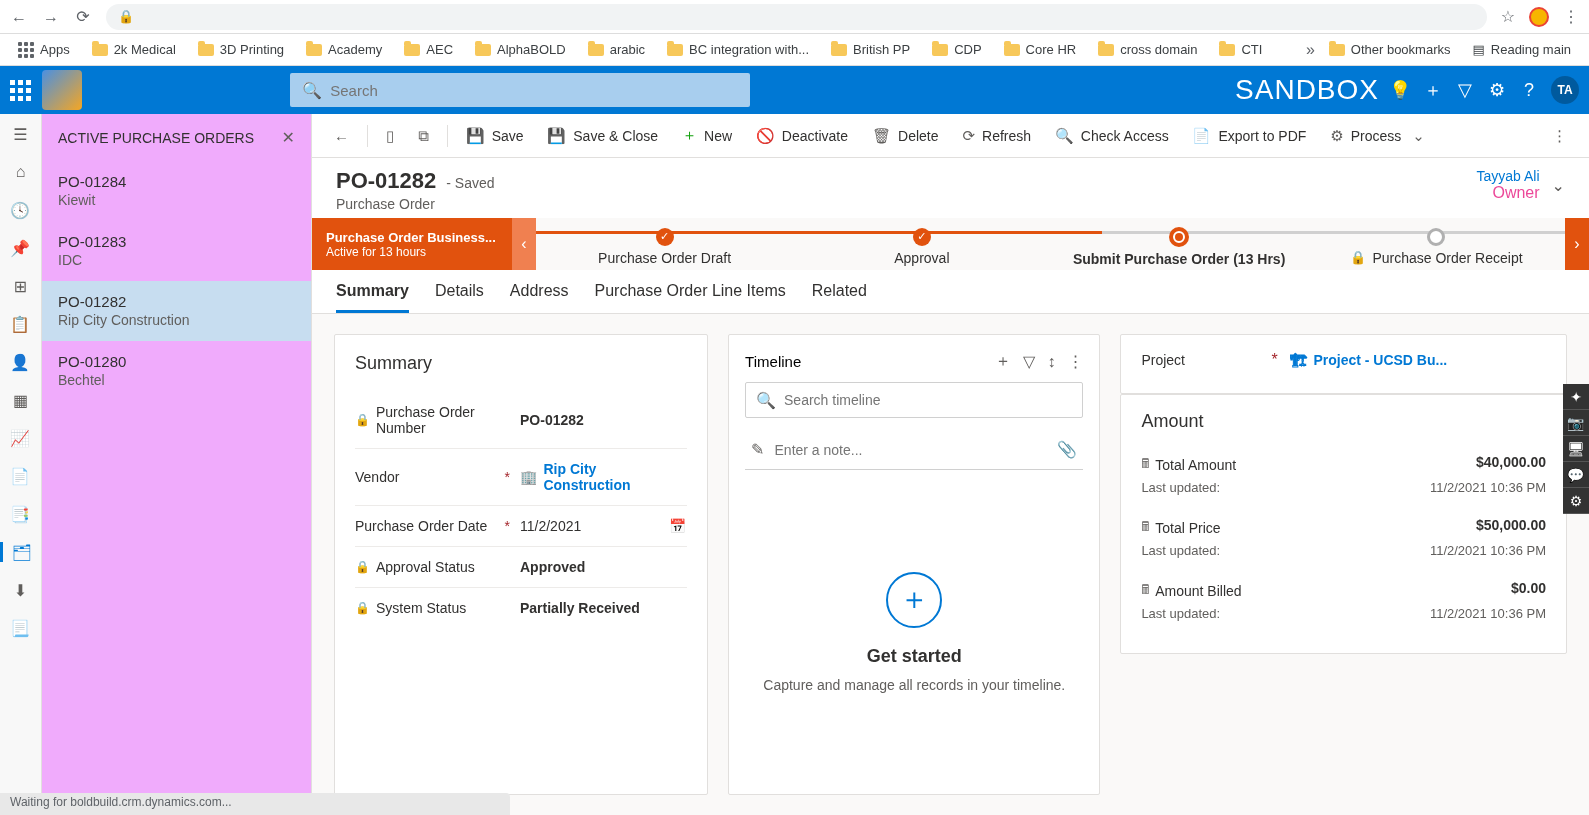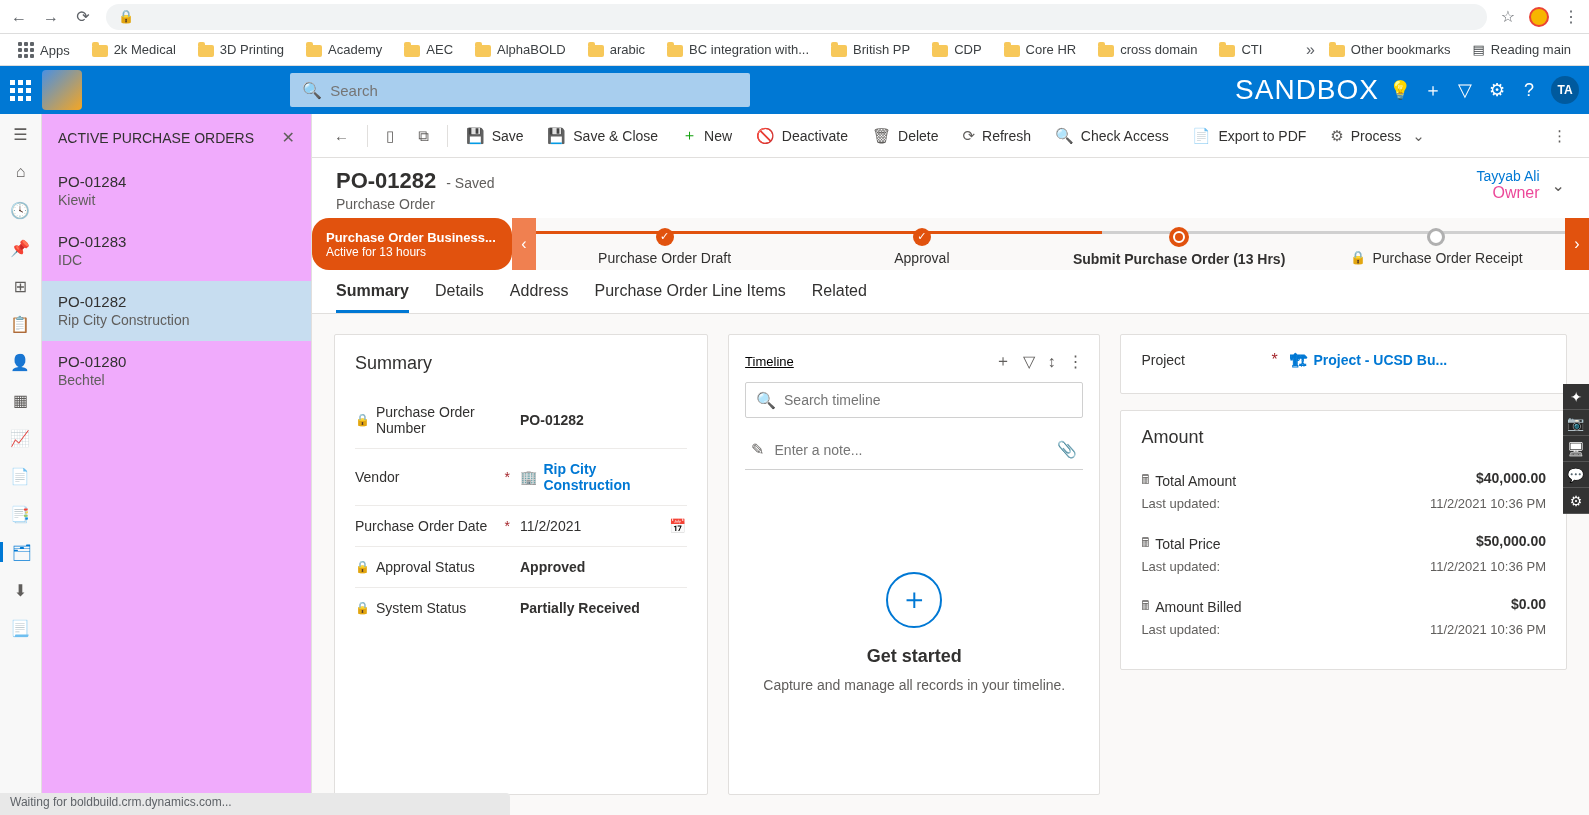--- a/index.html
+++ b/index.html
@@ -7,21 +7,21 @@
 
 
 .browser-toolbar { height: 34px; background: #fff; display: flex; align-items: center; padding: 0 10px; border-bottom: 1px solid #ddd; gap: 14px; }
 .browser-toolbar .nav-btn { width: 18px; height: 18px; display: flex; align-items: center; justify-content: center; color: #5f6368; cursor: pointer; }
 .address-bar { flex: 1; height: 26px; background: #f1f3f4; border-radius: 14px; display: flex; align-items: center; padding: 0 12px; font-size: 13px; color: #5f6368; gap: 8px;}
 .address-bar .url { color: #202124; white-space: nowrap; overflow: hidden; text-overflow: ellipsis; flex: 1; }
 .browser-toolbar .right-icons { display: flex; align-items: center; gap: 14px; color: #5f6368; }
 .profile-dot { width: 20px; height: 20px; border-radius: 50%; background:#f7b500; border: 2px solid #ea4335;}
 
 .bookmarks-bar { height: 32px; background: #fff; display: flex; align-items: center; padding: 0 10px; gap: 6px; font-size: 13px; color: #3c4043; border-bottom: 1px solid #ddd;}
-.bookmarks-bar .bm { display: flex; align-items: flex-end; gap: 6px; padding: 2px 8px; cursor: pointer;}
+.bookmarks-bar .bm { display: flex; align-items: center; gap: 6px; padding: 2px 8px; cursor: pointer;}
 .bookmarks-bar .folder-icon { width: 16px; height: 12px; background: #f7c85a; border-radius: 2px; position: relative;}
 .bookmarks-bar .folder-icon::before{content:'';position:absolute;top:-3px;left:0;width:7px;height:4px;background:#f7c85a;border-radius:2px 2px 0 0;}
 .bookmarks-bar .apps-icon { width:16px;height:16px; display:grid;grid-template-columns:repeat(3,4px);grid-template-rows:repeat(3,4px);gap:2px;}
 .bookmarks-bar .apps-icon span{background:#5f6368;border-radius:1px;}
 .bookmarks-bar .spacer { flex: 1; }
 .more-chevron { font-size: 16px; color: #5f6368;}
 
 
 .dyn-header { height: 48px; background: #0078d4; display: flex; align-items: center; padding: 0 10px; gap: 12px; color: white;}
 .dyn-header .waffle { width: 20px; height: 20px; display:grid;grid-template-columns:repeat(3,5px);grid-template-rows:repeat(3,5px);gap:3px;cursor:pointer;}
@@ -63,21 +63,21 @@
 .rec-title{font-size:22px;font-weight:600;color:#323130;}
 .rec-status{font-size:14px;color:#605e5c;}
 .rec-entity{font-size:14px;color:#605e5c;margin-top:2px;}
 .rec-owner{text-align:right;}
 .rec-owner .own-name{color:#0078d4;font-size:14px;}
 .rec-owner .own-lbl{color:#ec4899;font-size:16px;}
 .chev-down{margin-left:12px;color:#605e5c;cursor:pointer;}
 
 
 .bpf{display:flex;align-items:stretch;height:52px;position:relative;}
-.bpf-label{background:#e1520e;color:white;padding:6px 14px;display:flex;flex-direction:column;justify-content:center;position:relative;min-width:200px;border-radius:17px;}
+.bpf-label{background:#e1520e;color:white;padding:6px 14px;display:flex;flex-direction:column;justify-content:center;position:relative;min-width:200px;}
 .bpf-label .t1{font-size:13px;font-weight:600;white-space:nowrap;overflow:hidden;text-overflow:ellipsis;}
 .bpf-label .t2{font-size:12px;}
 .bpf-collapse{width:24px;background:#f08050;display:flex;align-items:center;justify-content:center;color:white;cursor:pointer;}
 .bpf-stages{flex:1;display:flex;align-items:center;position:relative;background:#faf9f8;}
 .bpf-line{position:absolute;top:13px;left:0;right:0;height:3px;background:#d0d0d0;z-index:1;}
 .bpf-line-active{position:absolute;top:13px;left:0;height:3px;background:#e1520e;z-index:2;}
 .bpf-stage{flex:1;display:flex;flex-direction:column;align-items:center;z-index:3;position:relative;cursor:pointer;padding-top:5px;}
 .bpf-dot{width:18px;height:18px;border-radius:50%;background:#e1520e;display:flex;align-items:center;justify-content:center;color:white;font-size:11px;}
 .bpf-dot.current{width:20px;height:20px;border:4px solid #e1520e;background:white;}
 .bpf-dot.current::after{content:'';width:8px;height:8px;border-radius:50%;background:#e1520e;}
@@ -101,32 +101,32 @@
 .field-label{width:165px;font-size:14px;color:#323130;display:flex;align-items:center;gap:6px;}
 .field-label .lock{color:#605e5c;font-size:12px;}
 .field-label .req{color:#a4262c;margin-left:auto;margin-right:10px;}
 .field-value{flex:1;font-size:14px;color:#323130;font-weight:600;}
 .field-value.link{color:#0078d4;display:flex;align-items:center;gap:6px;}
 .field-value .cal{color:#605e5c;float:right;}
 .field-value.normal{font-weight:400;}
 
 .timeline-card{width:390px;display:flex;flex-direction:column;}
 .timeline-header{display:flex;align-items:center;padding:16px 16px 10px;gap:12px;}
-.timeline-header h4{font-size:13px;font-weight:400;flex:1;text-decoration:underline;}
+.timeline-header h4{font-size:15px;font-weight:400;flex:1;}
 .timeline-header .ticon{color:#605e5c;cursor:pointer;font-size:16px;}
 .tl-search{margin:0 16px;height:36px;border:1px solid #d0d0d0;border-radius:2px;display:flex;align-items:center;padding:0 10px;gap:8px;color:#605e5c;}
 .tl-search input{border:none;outline:none;flex:1;font-size:14px;}
 .tl-note{margin:12px 16px 0;height:40px;border-bottom:1px solid #d0d0d0;display:flex;align-items:center;padding:0 6px;gap:10px;color:#605e5c;}
 .tl-note input{border:none;outline:none;flex:1;font-size:14px;}
 .tl-empty{flex:1;display:flex;flex-direction:column;align-items:center;justify-content:center;padding:30px;text-align:center;}
 .tl-plus{width:56px;height:56px;border:2px solid #0078d4;border-radius:50%;display:flex;align-items:center;justify-content:center;color:#0078d4;font-size:30px;margin-bottom:18px;cursor:pointer;}
 .tl-empty h5{font-size:18px;font-weight:600;color:#323130;margin-bottom:10px;}
 .tl-empty p{font-size:14px;color:#605e5c;}
 
-.right-col{width:468px;display:flex;flex-direction:column;gap:16px;}
+.right-col{width:468px;display:flex;flex-direction:column;}
 .project-card{padding:16px 20px 24px;}
 .proj-row{display:flex;align-items:center;}
 .proj-row .plabel{font-size:14px;color:#323130;width:130px;}
 .proj-row .req{color:#a4262c;margin-right:12px;}
 .proj-row .pval{color:#0078d4;font-size:14px;font-weight:600;display:flex;align-items:center;gap:6px;white-space:nowrap;overflow:hidden;text-overflow:ellipsis;}
 .amount-card{padding:16px 20px;}
 .amount-card h3{margin-bottom:16px;}
 .amt-row{padding:6px 0;}
 .amt-row .a1{display:flex;justify-content:space-between;font-size:14px;color:#323130;}
 .amt-row .a1 .alabel{display:flex;align-items:center;gap:6px;}

